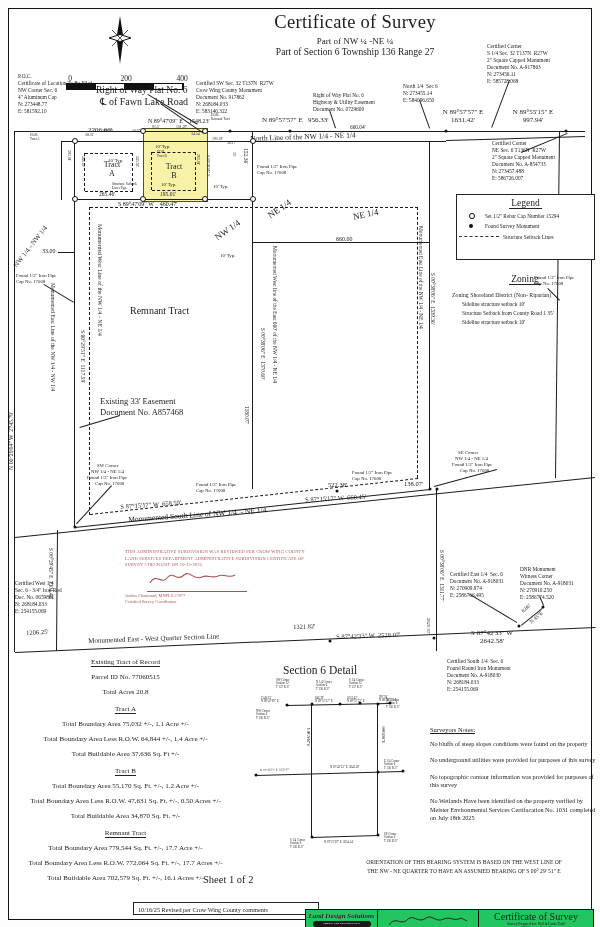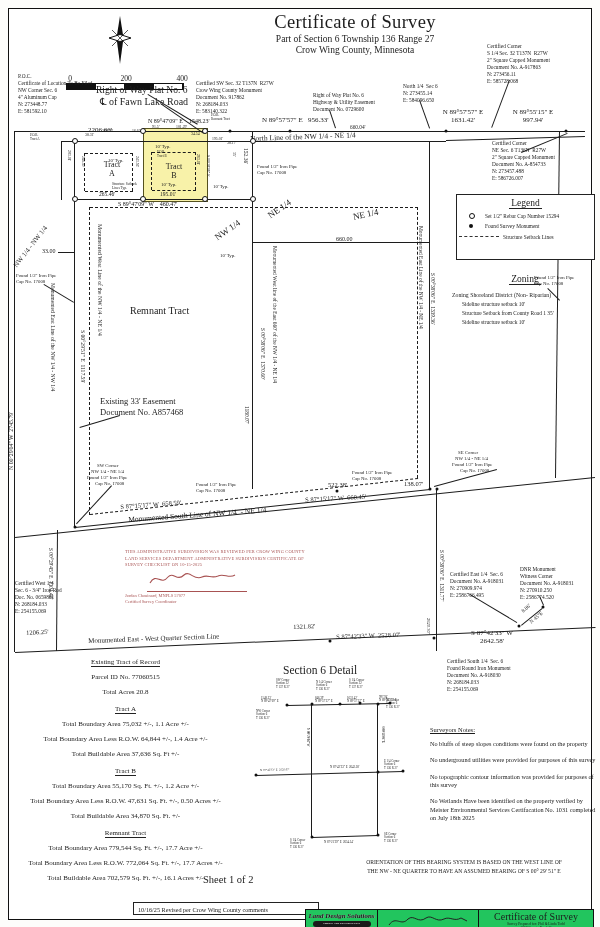--- a/index.html
+++ b/index.html
@@ -82,22 +82,22 @@
   #tbc3 .strip div:first-child{border-left:none;}
 </style>
 </head>
 <body>
 
 <div id="canvas">
   <div id="frame"></div>
 
   <div id="hdr">
     <div class="t">Certificate of Survey</div>
+    <div class="s1">Part  of NW ¼ -NE ¼</div>
     <div class="s2">Part of Section 6 Township 136 Range 27</div>
-    <div class="s3">Crow Wing County, Minnesota</div>
   </div>
 
   <svg id="compass" width="34" height="52" viewBox="0 0 34 52">
     <polygon points="17,2 20.5,24 17,50 13.5,24" fill="#111"></polygon>
     <polygon points="6,24 17,20.5 28,24 17,27.5" fill="#fff" stroke="#111" stroke-width="1"></polygon>
     <line x1="9" y1="16" x2="25" y2="32" stroke="#111" stroke-width="0.7"></line>
     <line x1="25" y1="16" x2="9" y2="32" stroke="#111" stroke-width="0.7"></line>
   </svg>
 
   <div id="scalebar">

